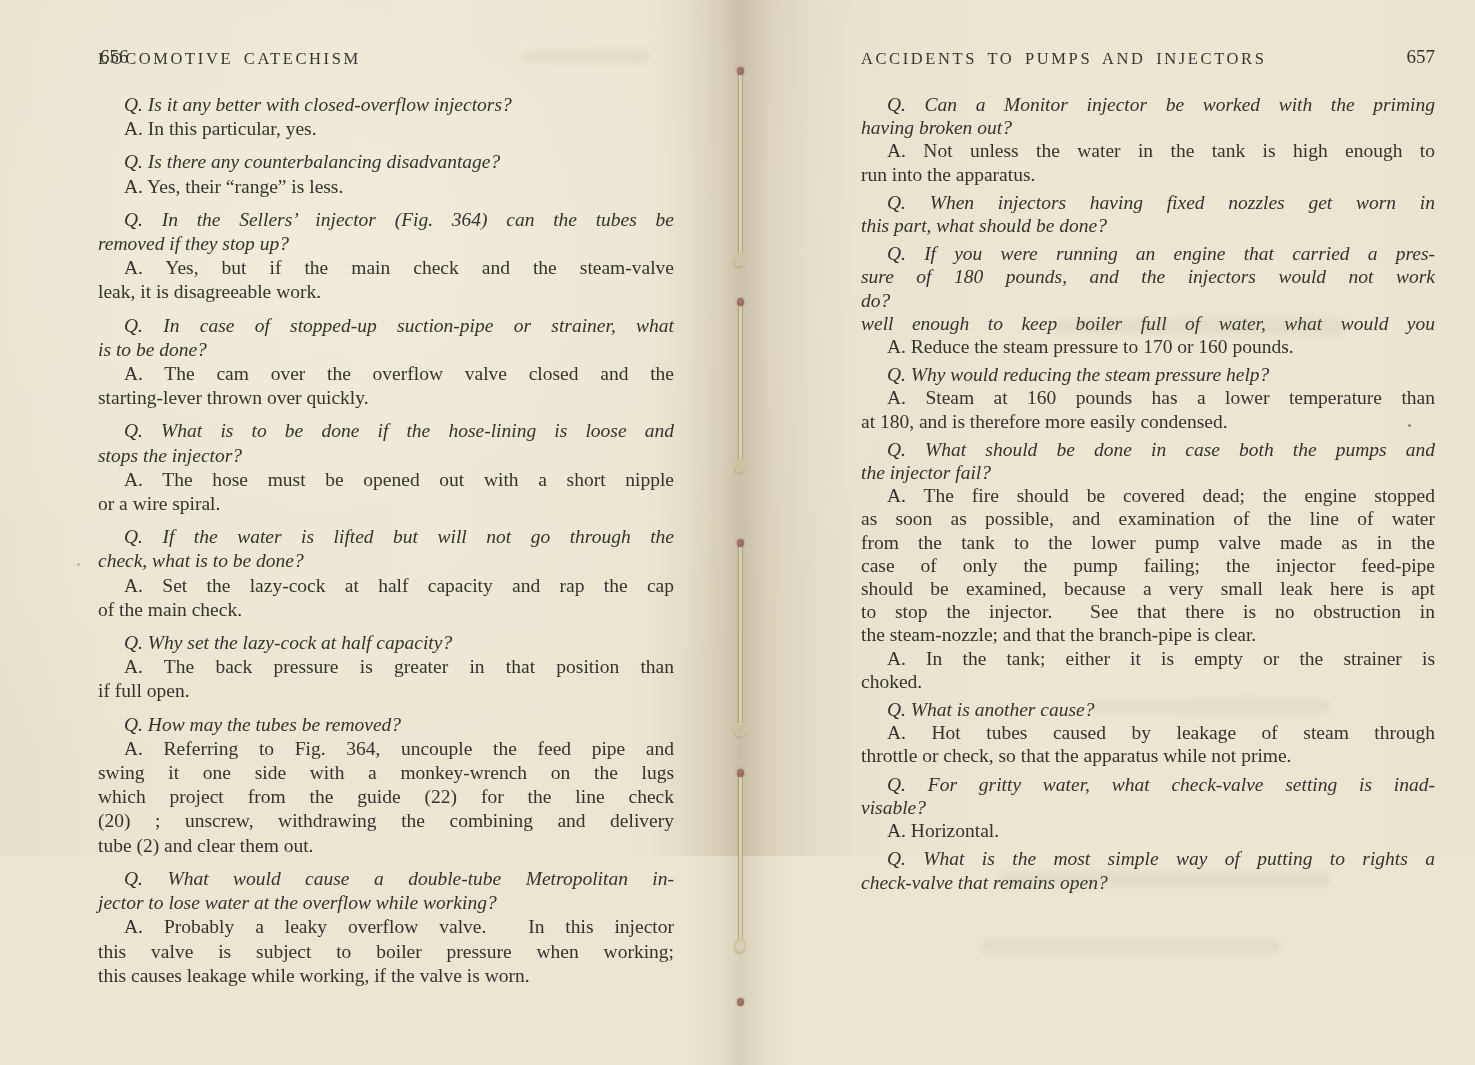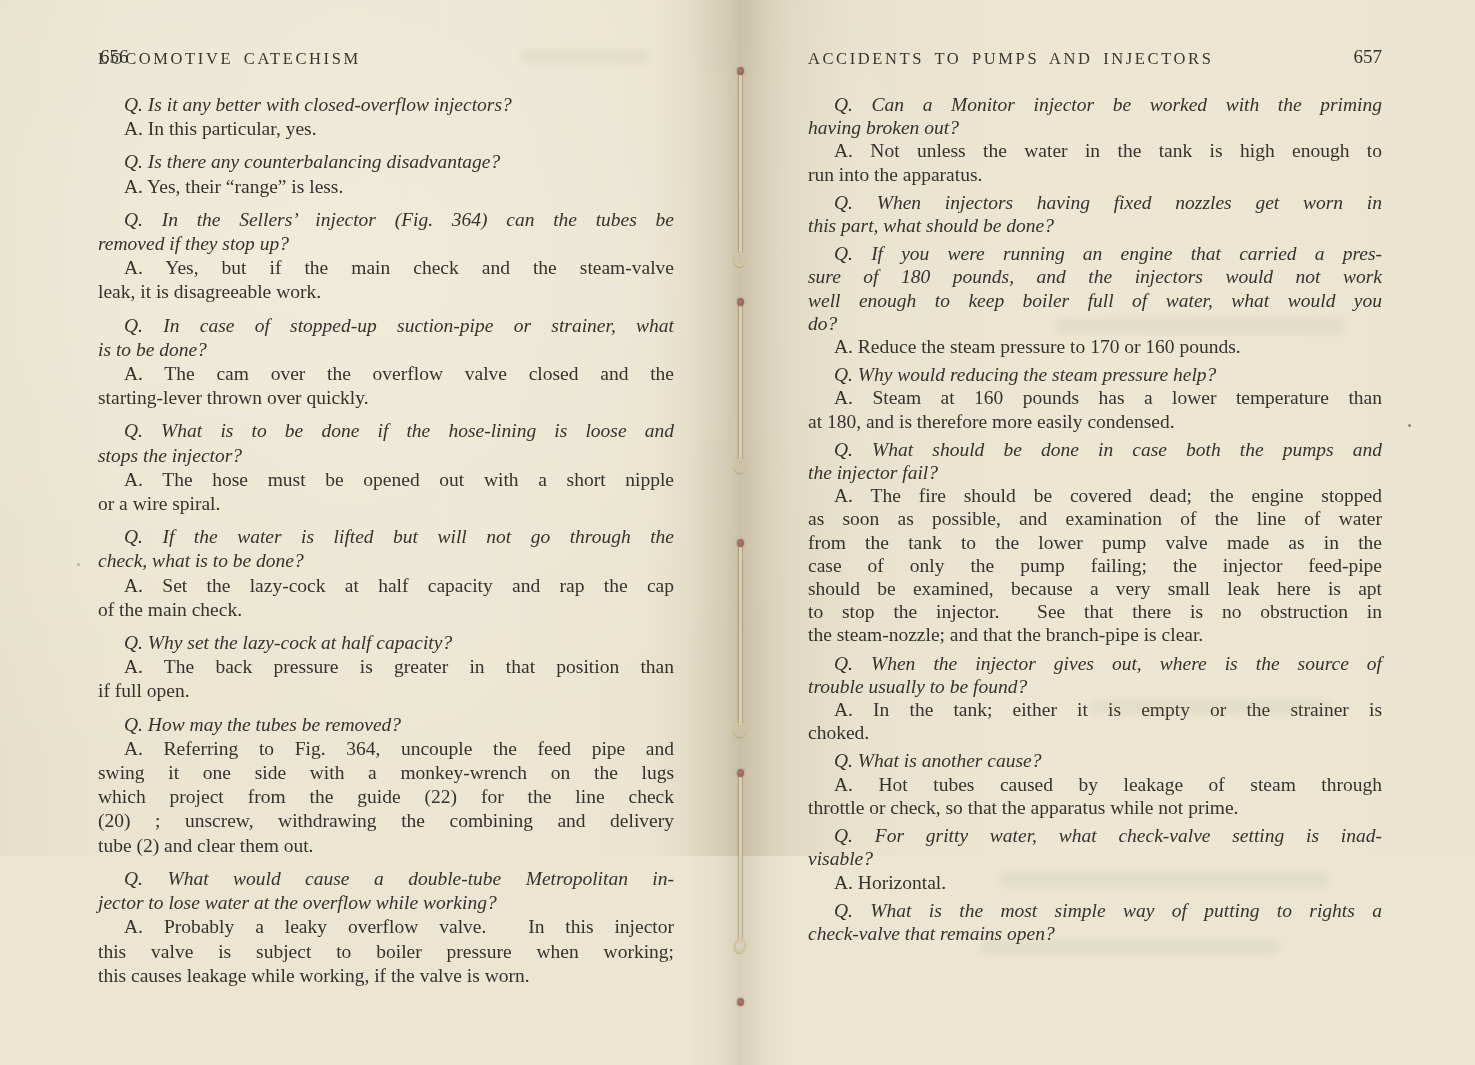--- a/index.html
+++ b/index.html
@@ -15,21 +15,21 @@
       radial-gradient(ellipse 1200px 900px at 18% 30%, rgba(255,253,242,0.25), rgba(255,253,242,0) 60%),
       linear-gradient(90deg,
         #e6e0cb 0%, #eae4d0 8%, #ece6d3 30%, #eae4d0 44%,
         #ddd5bf 48.5%, #d8d0b9 50.2%, #ded6c0 52.5%, #e8e2ce 58%,
         #ece6d3 72%, #ebe5d2 90%, #e9e3cf 100%);
   }
 
   
   .page { position: absolute; top: 46px; }
   #page-left  { left: 98px;  width: 576px; --lh: 24.2px; --pgap: 9px; }
-  #page-right { left: 808px; width: 574px; --lh: 23.2px; --pgap: 5px; }
+  #page-right { left: 861px; width: 574px; --lh: 23.2px; --pgap: 5px; }
 
   .page-header { position: relative; height: 26px; margin-bottom: 21px; }
   .running-title {
     display: block; text-align: left;
     font-size: 16.5px; letter-spacing: 2.6px; word-spacing: 4px;
     color: #38372f; padding-top: 3px;
   }
   .page-number { position: absolute; top: 0; font-size: 19px; color: #33322b; }
   .page-number.pos-left  { left: 2px; }
   .page-number.pos-right { right: 0px; }
@@ -188,22 +188,22 @@
           <span class="line first">A. Not unless the water in the tank is high enough to</span>
           <span class="line last">run into the apparatus.</span>
         </p>
         <p class="para q">
           <span class="line first">Q. When injectors having fixed nozzles get worn in</span>
           <span class="line last">this part, what should be done?</span>
         </p>
         <p class="para q">
           <span class="line first">Q. If you were running an engine that carried a pres-</span>
           <span class="line">sure of 180 pounds, and the injectors would not work</span>
+          <span class="line last">do?</span>
           <span class="line">well enough to keep boiler full of water, what would you</span>
-          <span class="line last">do?</span>
         </p>
         <p class="para a">
           <span class="line first last">A. Reduce the steam pressure to 170 or 160 pounds.</span>
         </p>
         <p class="para q">
           <span class="line first last">Q. Why would reducing the steam pressure help?</span>
         </p>
         <p class="para a">
           <span class="line first">A. Steam at 160 pounds has a lower temperature than</span>
           <span class="line last">at 180, and is therefore more easily condensed.</span>
@@ -214,24 +214,20 @@
         </p>
         <p class="para a">
           <span class="line first">A. The fire should be covered dead; the engine stopped</span>
           <span class="line">as soon as possible, and examination of the line of water</span>
           <span class="line">from the tank to the lower pump valve made as in the</span>
           <span class="line">case of only the pump failing; the injector feed-pipe</span>
           <span class="line">should be examined, because a very small leak here is apt</span>
           <span class="line">to stop the injector.&nbsp; See that there is no obstruction in</span>
           <span class="line last">the steam-nozzle; and that the branch-pipe is clear.</span>
         </p>
-        <p class="para q">
-          <span class="line first">Q. When the injector gives out, where is the source of</span>
-          <span class="line last">trouble usually to be found?</span>
-        </p>
         <p class="para a">
           <span class="line first">A. In the tank; either it is empty or the strainer is</span>
           <span class="line last">choked.</span>
         </p>
         <p class="para q">
           <span class="line first last">Q. What is another cause?</span>
         </p>
         <p class="para a">
           <span class="line first">A. Hot tubes caused by leakage of steam through</span>
           <span class="line last">throttle or check, so that the apparatus while not prime.</span>

